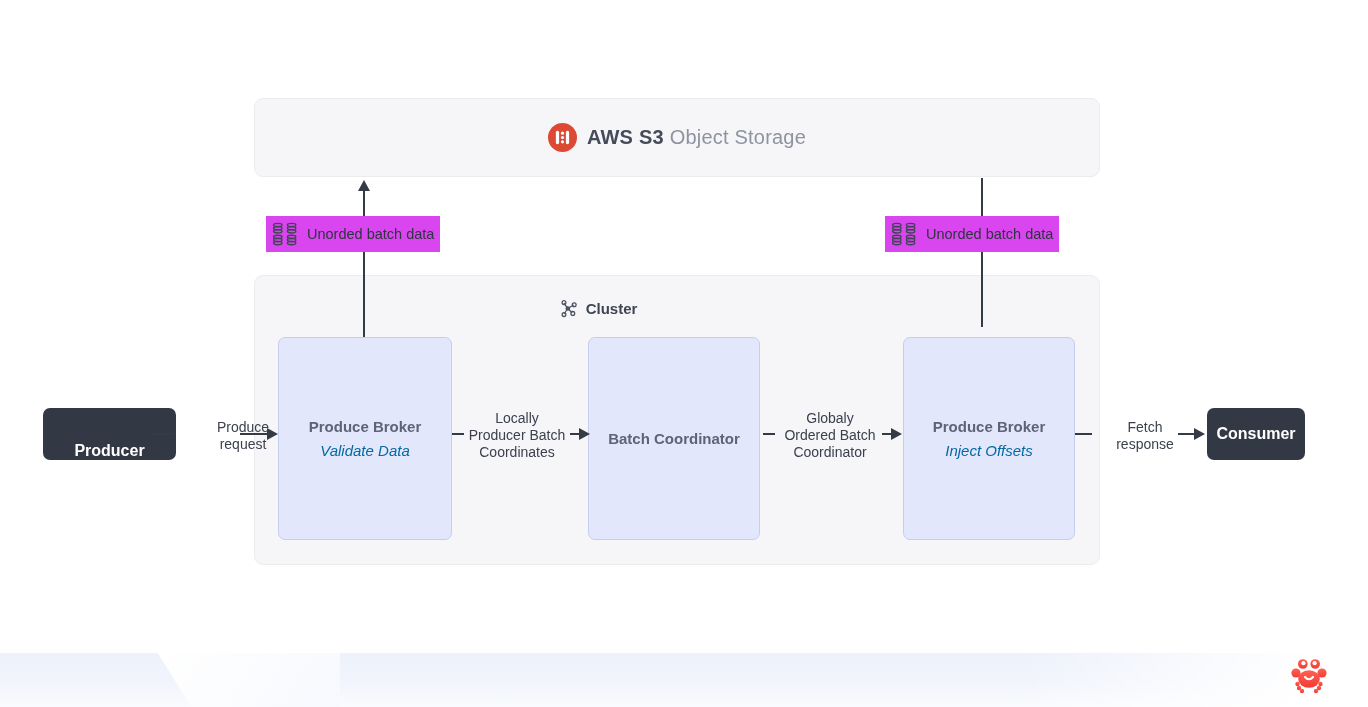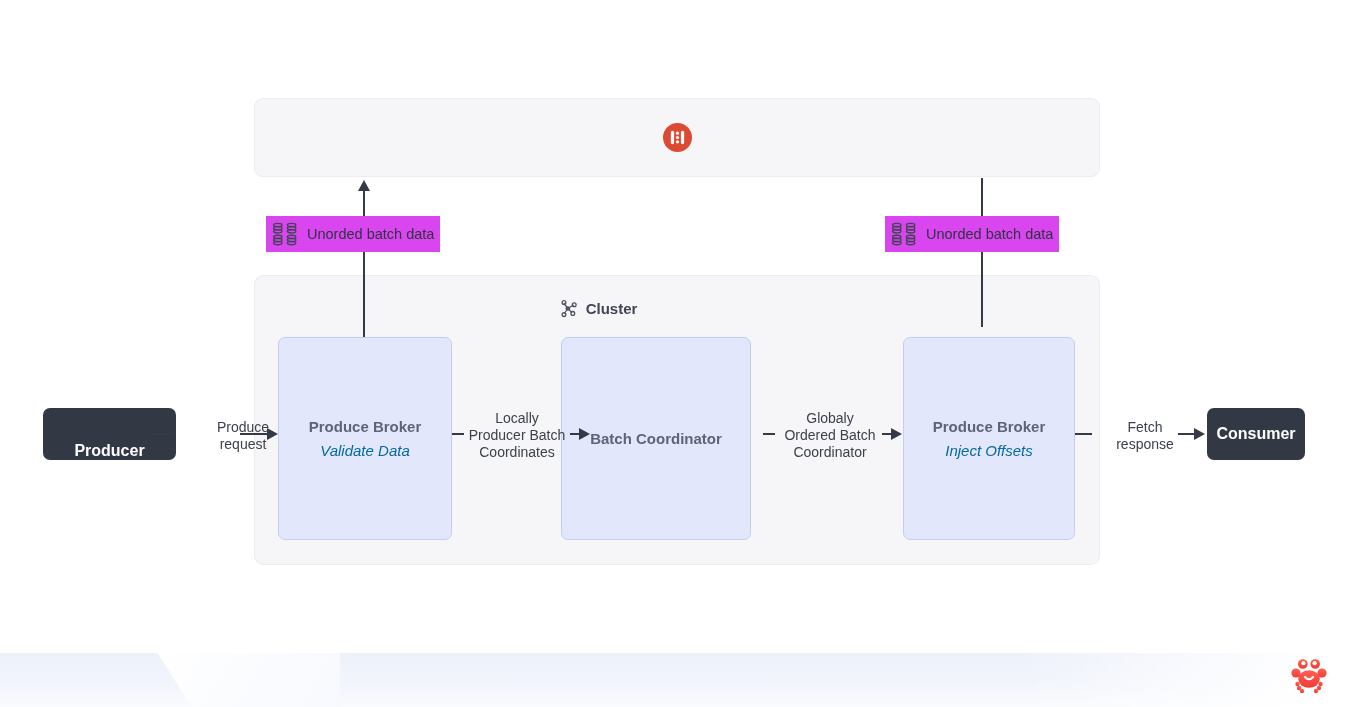--- a/index.html
+++ b/index.html
@@ -15,21 +15,21 @@
   .cluster-panel { left:254px; top:275px; width:846px; height:290px; }
   .cluster-header { position:absolute; left:254px; top:299px; width:688px; display:flex; align-items:center; justify-content:center; gap:8px; }
   .cluster-header span { font-size:15px; font-weight:bold; color:#3f4552; }
 
   
   .node-box { position:absolute; top:337px; height:203px; background:#e3e7fb; border:1px solid #c6cdf1; border-radius:7px;
               display:flex; flex-direction:column; align-items:center; justify-content:center; gap:7px; }
   .node-box .title { font-size:15px; font-weight:600; color:#5d6478; }
   .node-box .subtitle { font-size:15px; font-style:italic; color:#0369a1; }
   .box-1 { left:278px; width:174px; }
-  .box-2 { left:561px; width:190px; }
+  .box-2 { left:588px; width:172px; }
   .box-3 { left:903px; width:172px; }
 
   
   .endpoint { position:absolute; top:408px; height:52px; background:#333845; border-radius:7px;
               display:flex; align-items:center; justify-content:center; color:#ffffff; font-weight:bold; font-size:16px; }
   .producer { left:43px; width:133px;align-items:flex-end; }
   .consumer { left:1207px; width:98px; }
 
   
   .h-line { position:absolute; height:2px; background:#343a46; top:433px; }
@@ -60,20 +60,21 @@
 
   <div class="panel s3-panel">
     <svg width="29" height="29" viewBox="0 0 28 28">
       <circle cx="14" cy="14" r="14" fill="#DC4A33"></circle>
       <rect x="7.6" y="7.6" width="3.1" height="12.8" rx="1.55" fill="#ffffff"></rect>
       <rect x="17.3" y="7.6" width="3.1" height="12.8" rx="1.55" fill="#ffffff"></rect>
       <circle cx="14" cy="9.8" r="1.5" fill="#ffffff"></circle>
       <circle cx="14" cy="14" r="1.5" fill="#ffffff"></circle>
       <circle cx="14" cy="18.2" r="1.5" fill="#ffffff"></circle>
     </svg>
+    <div class="s3-title"><b>AWS S3</b><span>Object Storage</span></div>
   </div>
 
   <div class="v-line" style="left:363px; top:190px; height:147px;"></div>
   <div class="arrow-up" style="left:358px; top:180px;"></div>
   <div class="v-line" style="left:981px; top:178px; height:149px;"></div>
   <div class="arrow-down" style="left:976px; top:326px;"></div>
 
   <div class="batch-label" style="left:266px;">
     <svg width="26" height="24" viewBox="0 0 26 24" fill="none" stroke="#3f4554" stroke-width="1.4">
       <g transform="translate(1.2,1.2)">

